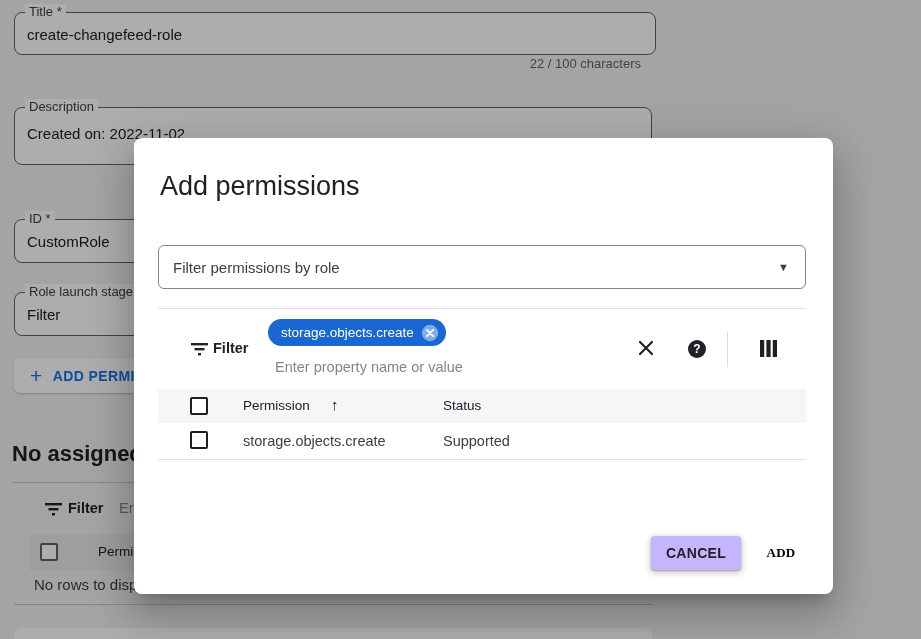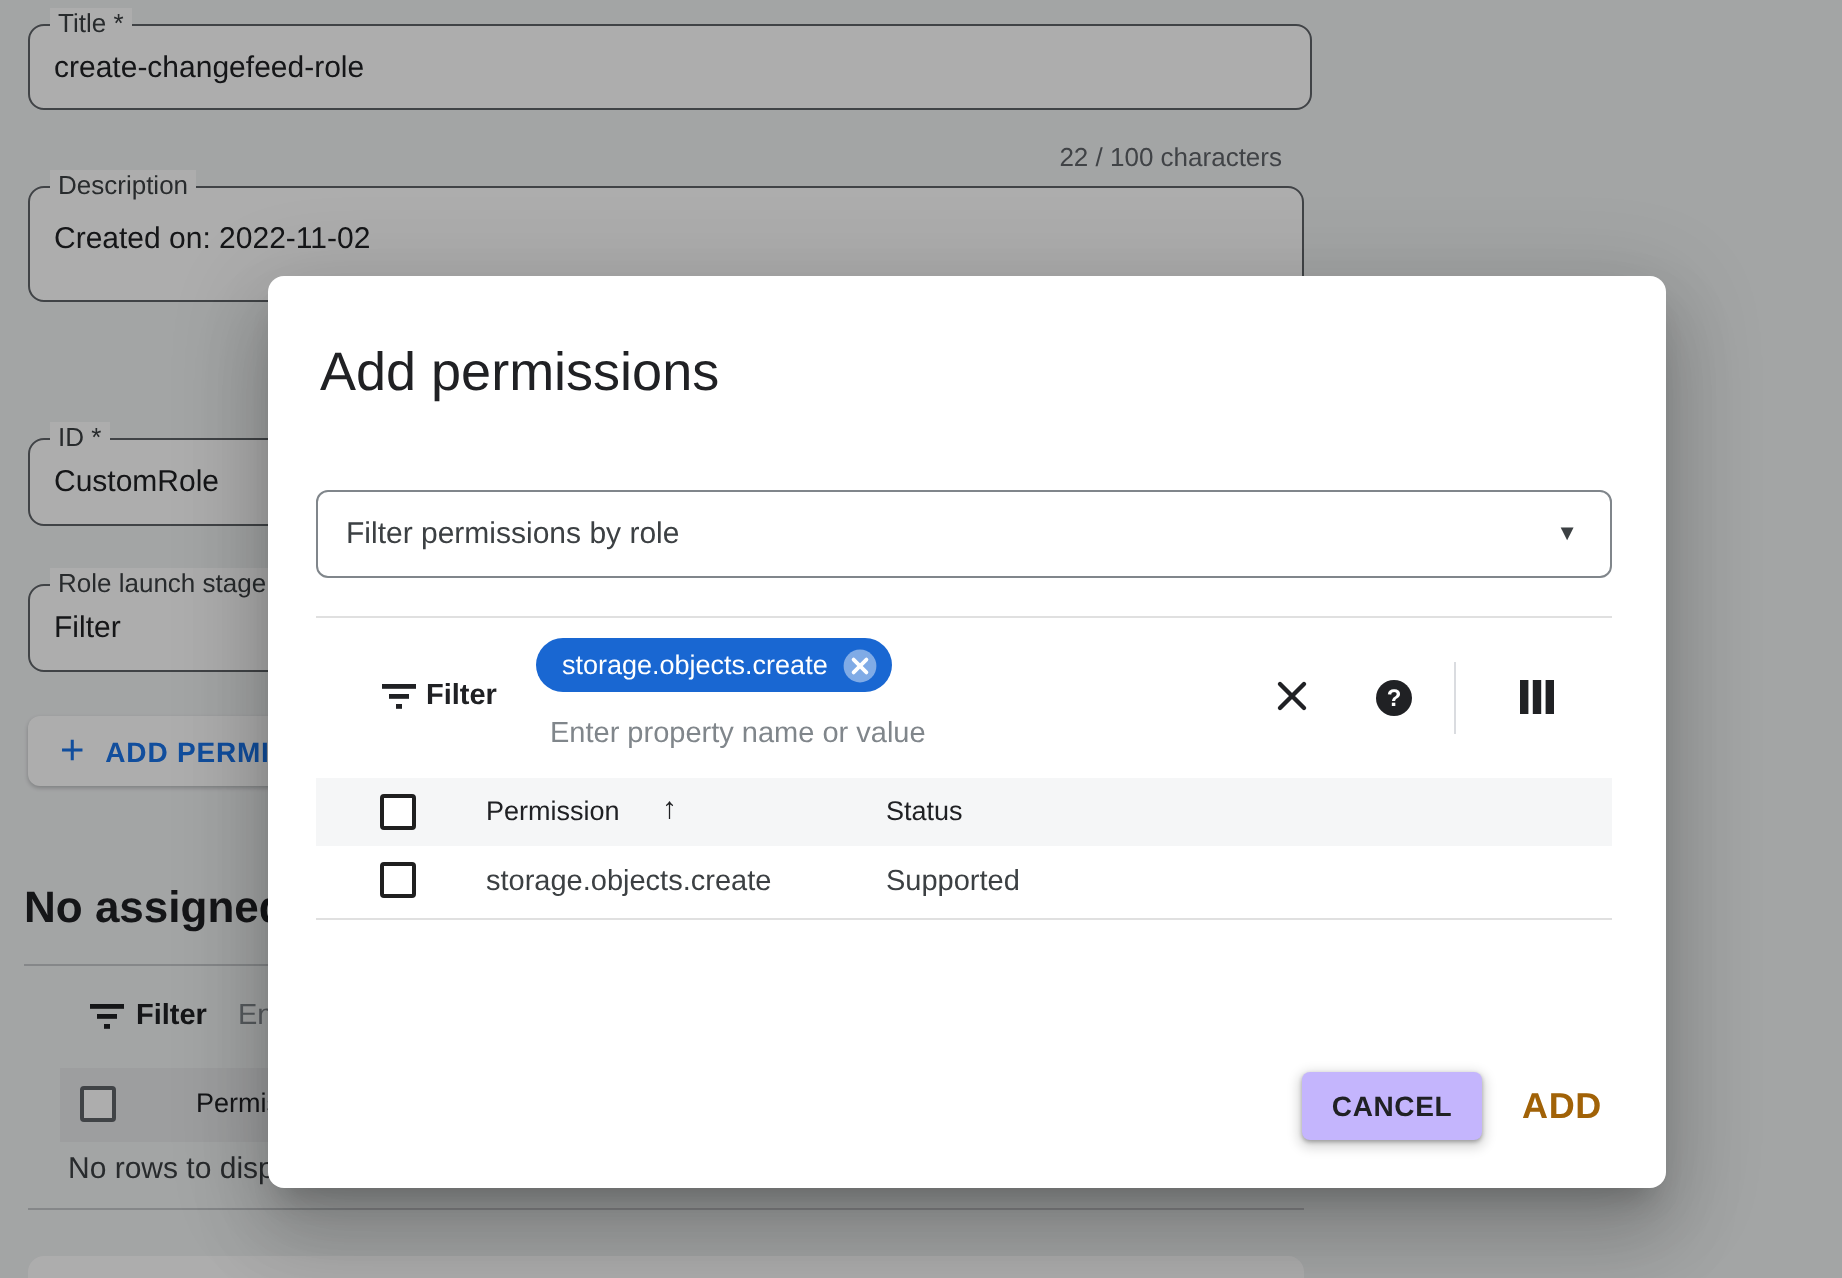--- a/index.html
+++ b/index.html
@@ -18,21 +18,21 @@
   }
   .ofield .flabel {
     position:absolute; top:-9px; left:10px;
     background:#fff; padding:0 4px;
     font-size:13px; font-weight:500; color:#3c4043; white-space:nowrap;
   }
   .ofield .fvalue {
     position:absolute; left:12px; top:50%; transform:translateY(-50%);
     font-size:15px; color:#202124; white-space:nowrap;
   }
-  .counter { position:absolute; top:71px; right:280px; font-size:13px; color:#5f6368; }
+  .counter { position:absolute; top:56px; right:280px; font-size:13px; color:#5f6368; }
   .add-perm-btn {
     position:absolute; left:14px; top:358px; width:226px; height:35px;
     background:#fff; border:none; border-radius:6px;
     display:flex; align-items:center; gap:10px; padding:0 16px;
     color:#1a73e8; font-size:14px; font-weight:600; letter-spacing:.4px;
     box-shadow:0 1px 2px rgba(60,64,67,.3); cursor:pointer; white-space:nowrap;
   }
   .add-perm-btn .plus { font-size:21px; font-weight:500; line-height:1; }
   .section-heading {
     position:absolute; left:12px; top:441px;
@@ -104,35 +104,35 @@
   .cell-text { font-size:14.5px; color:#3c4043; white-space:nowrap; }
   .cancel-btn {
     position:absolute; left:517px; top:398px; width:90px; height:34px;
     background:#c4b5fd; border:none; border-radius:4px; cursor:pointer;
     font-family:inherit; font-size:14px; font-weight:600; letter-spacing:.3px; color:#202124;
     box-shadow:0 1px 2px rgba(0,0,0,.3), 0 2px 6px 2px rgba(0,0,0,.15);
   }
   .add-btn {
     position:absolute; left:612px; top:398px; width:70px; height:34px;
     background:none; border:none; cursor:default;
-    font-family:Liberation Sans, sans-serif; font-size:18px; font-weight:600; letter-spacing:.3px; color:#a16207;
+    font-family:Liberation Serif, serif; font-size:13px; font-weight:600; letter-spacing:.3px; color:#000000;
   }
 </style>
 </head>
 <body>
 
 <div class="abs" style="inset:0;">
 
   <div class="ofield" style="left:14px; top:12px; width:642px; height:43px;">
     <span class="flabel">Title *</span>
     <span class="fvalue">create-changefeed-role</span>
   </div>
   <div class="counter">22 / 100 characters</div>
 
-  <div class="ofield" style="left:14px; top:93px; width:638px; height:58px;">
+  <div class="ofield" style="left:14px; top:107px; width:638px; height:58px;">
     <span class="flabel">Description</span>
     <span class="fvalue" style="top:17px; transform:none;">Created on: 2022-11-02</span>
   </div>
 
   <div class="ofield" style="left:14px; top:219px; width:638px; height:44px;">
     <span class="flabel">ID *</span>
     <span class="fvalue">CustomRole</span>
   </div>
 
   <div class="ofield" style="left:14px; top:292px; width:638px; height:44px;">

